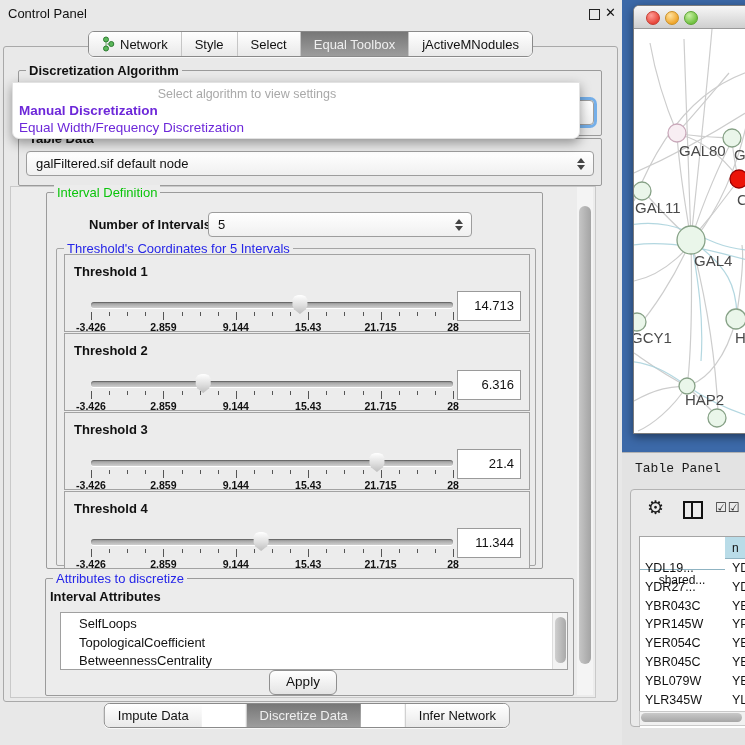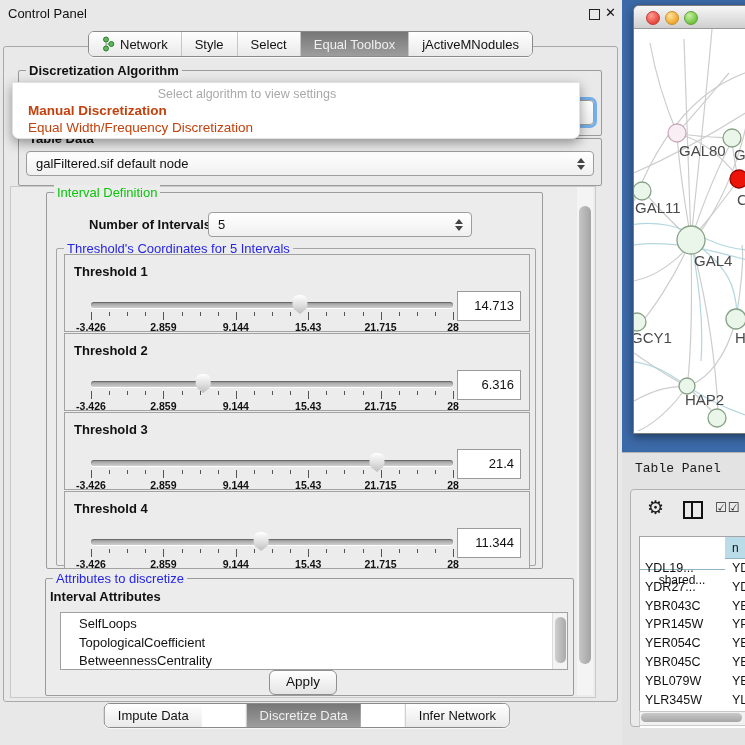--- a/index.html
+++ b/index.html
@@ -38,21 +38,21 @@
   .combo .arrows{margin-left:auto;margin-right:8px;display:flex;flex-direction:column;gap:2px;}
   .arr-up{width:0;height:0;border-left:4px solid transparent;border-right:4px solid transparent;border-bottom:5px solid #444;}
   .arr-dn{width:0;height:0;border-left:4px solid transparent;border-right:4px solid transparent;border-top:5px solid #444;}
   #algo-combo{left:26px;top:100px;width:566px;height:23px;box-shadow:0 0 0 3px rgba(96,165,233,.85);z-index:2;}
   #tabledata-combo{left:26px;top:151px;width:566px;height:23px;}
   #intervals-combo{left:208px;top:212px;width:262px;height:23px;}
   
   .popup{position:absolute;left:12px;top:82px;width:566px;height:55px;background:#fff;z-index:8;
     border:1px solid #e2e2e2;border-radius:0 0 7px 7px;box-shadow:0 4px 12px rgba(0,0,0,.38);}
   .pprompt{font-size:12.5px;color:#a9a9a9;text-align:center;padding:4px 98px 1px 0;}
-  .pitem{font-size:13.5px;color:#c2410c;padding:0 15px;line-height:17px;}
+  .pitem{font-size:13.5px;color:#6d28d9;padding:0 6px;line-height:17px;}
   .pitem.first{font-weight:bold;}
   
   #group-algo{left:18px;top:70px;width:582px;height:64px;}
   #group-tabledata{left:18px;top:138px;width:582px;height:46px;}
   #group-interval{left:46px;top:192px;width:495px;height:375px;}
   #group-thresholds{left:9px;top:55px;width:478px;height:316px;border-color:#a5a5a5;}
   #group-attrs{left:45px;top:578px;width:527px;height:116px;}
   .nil{position:absolute;left:42px;top:24px;font-size:13px;font-weight:bold;color:#111;}
   
   #thr-stack{position:absolute;left:7px;top:5px;width:466px;}

